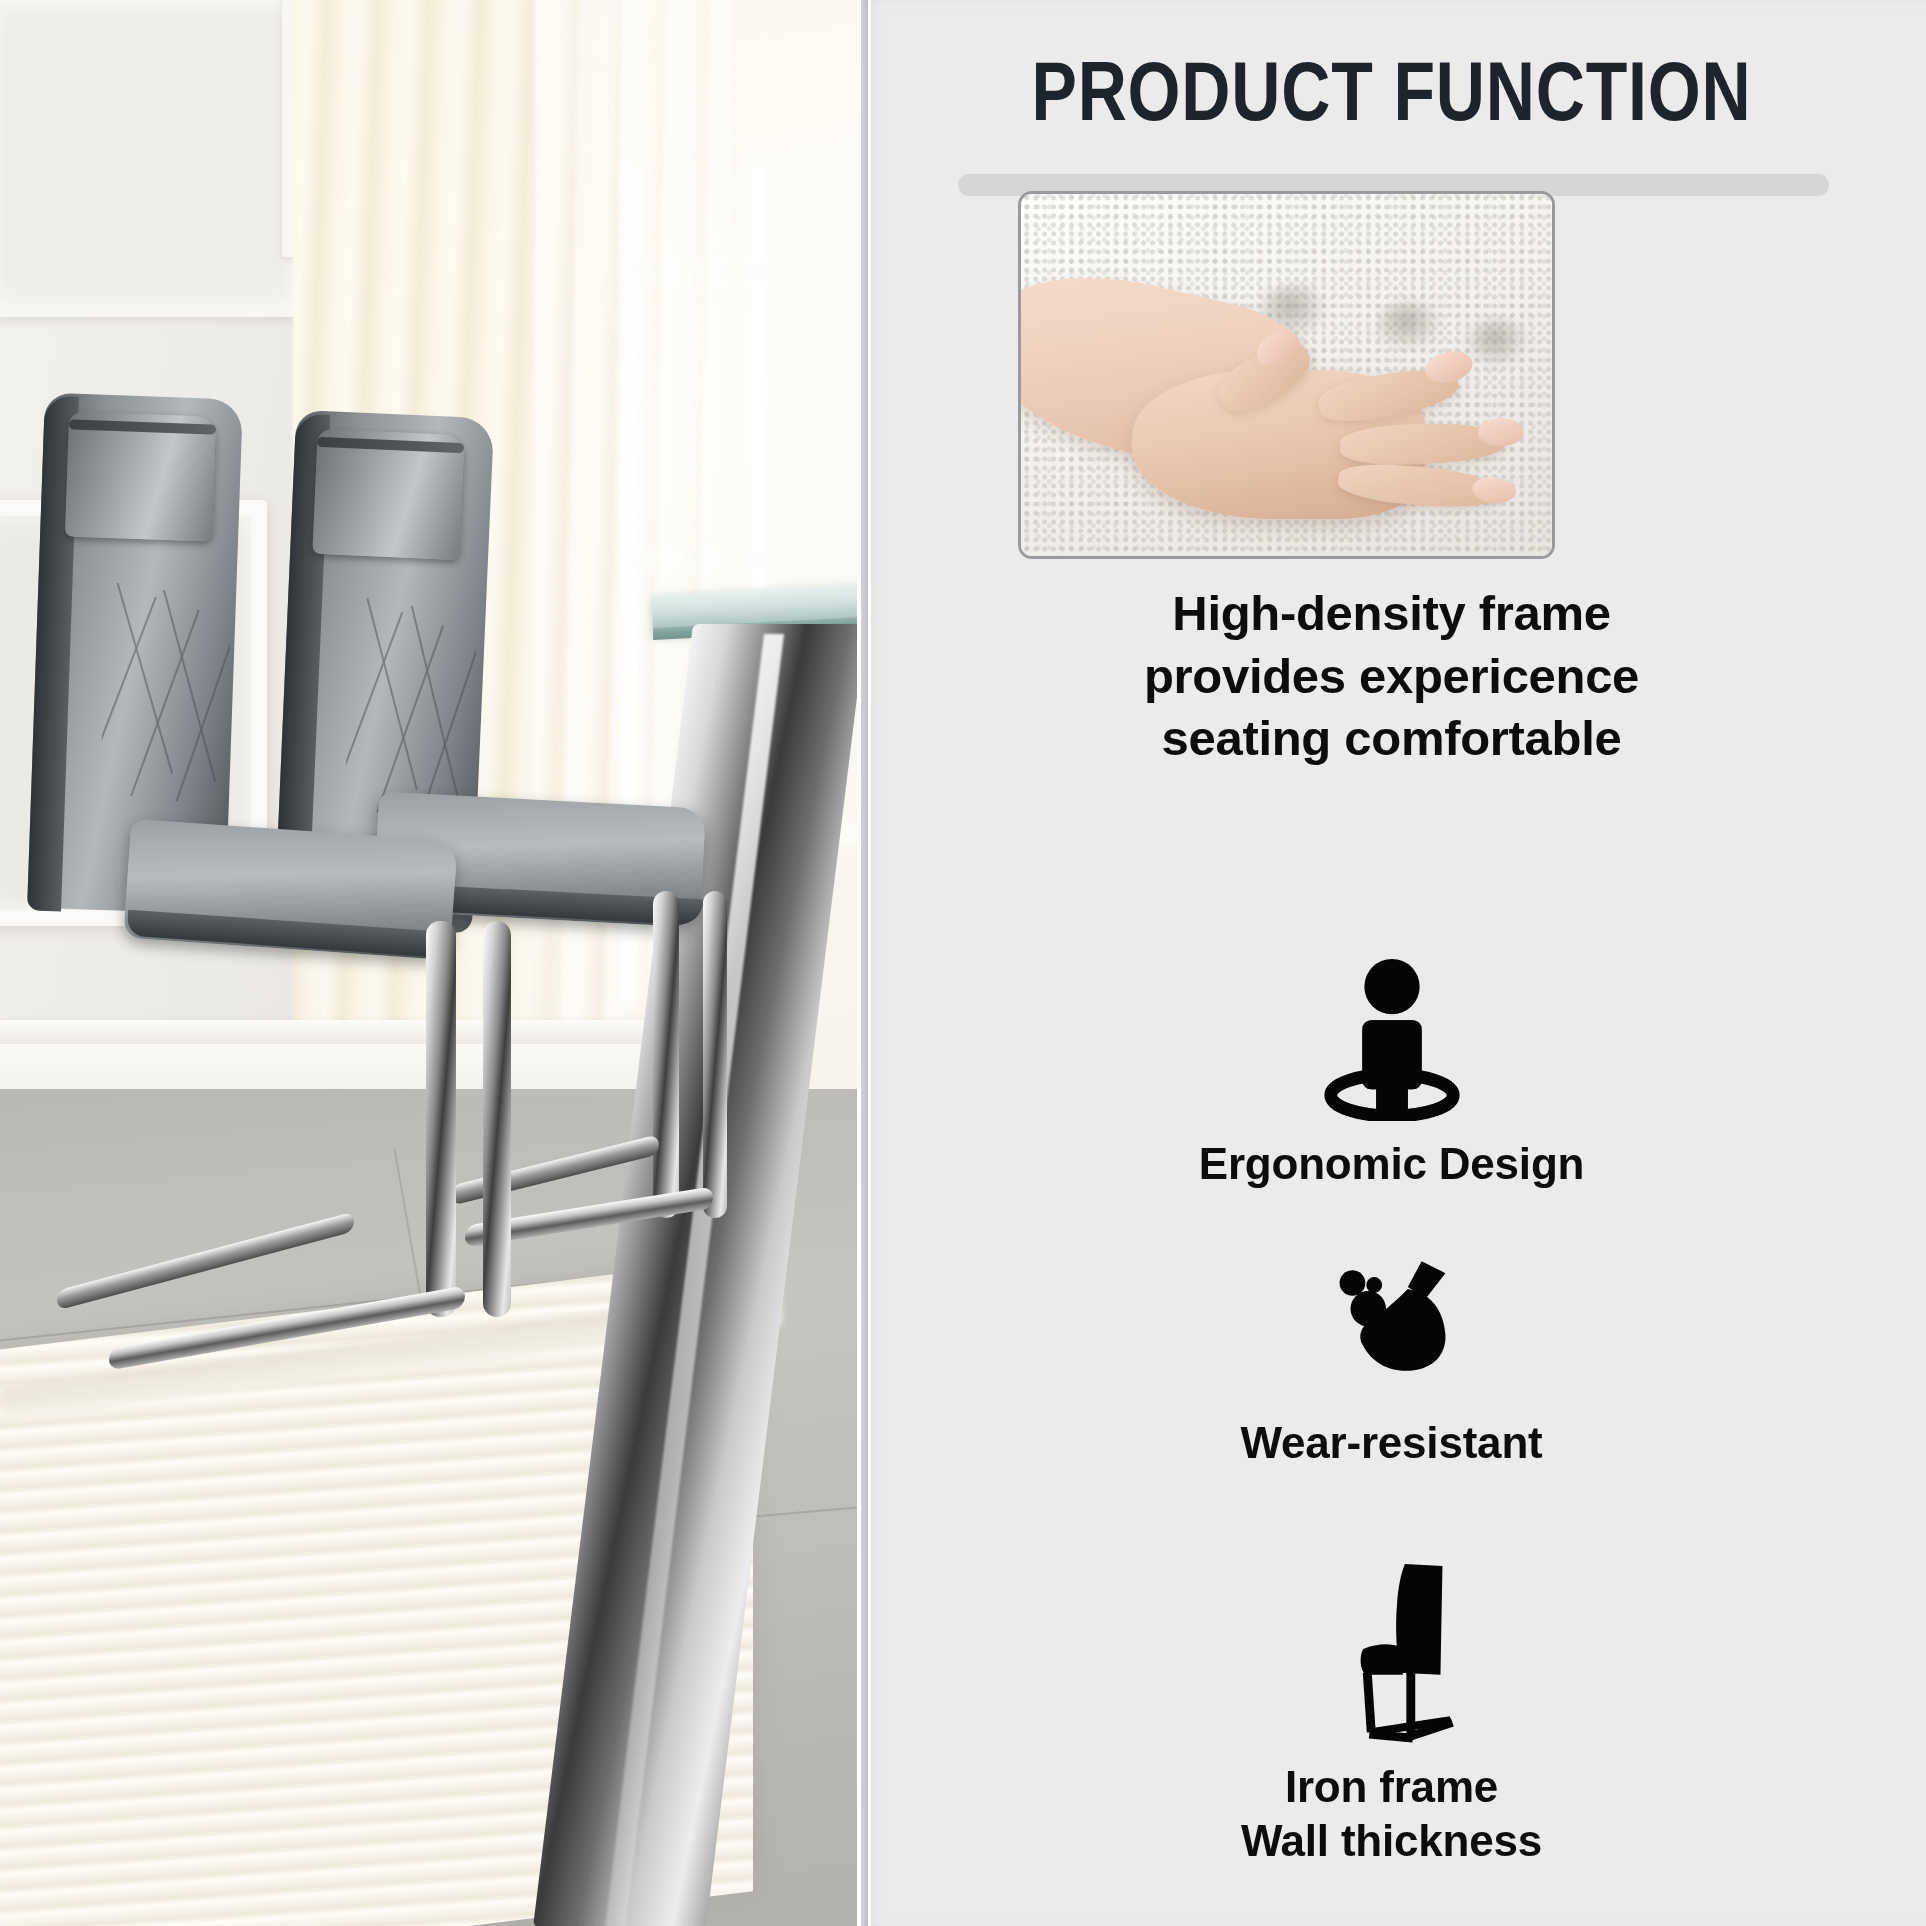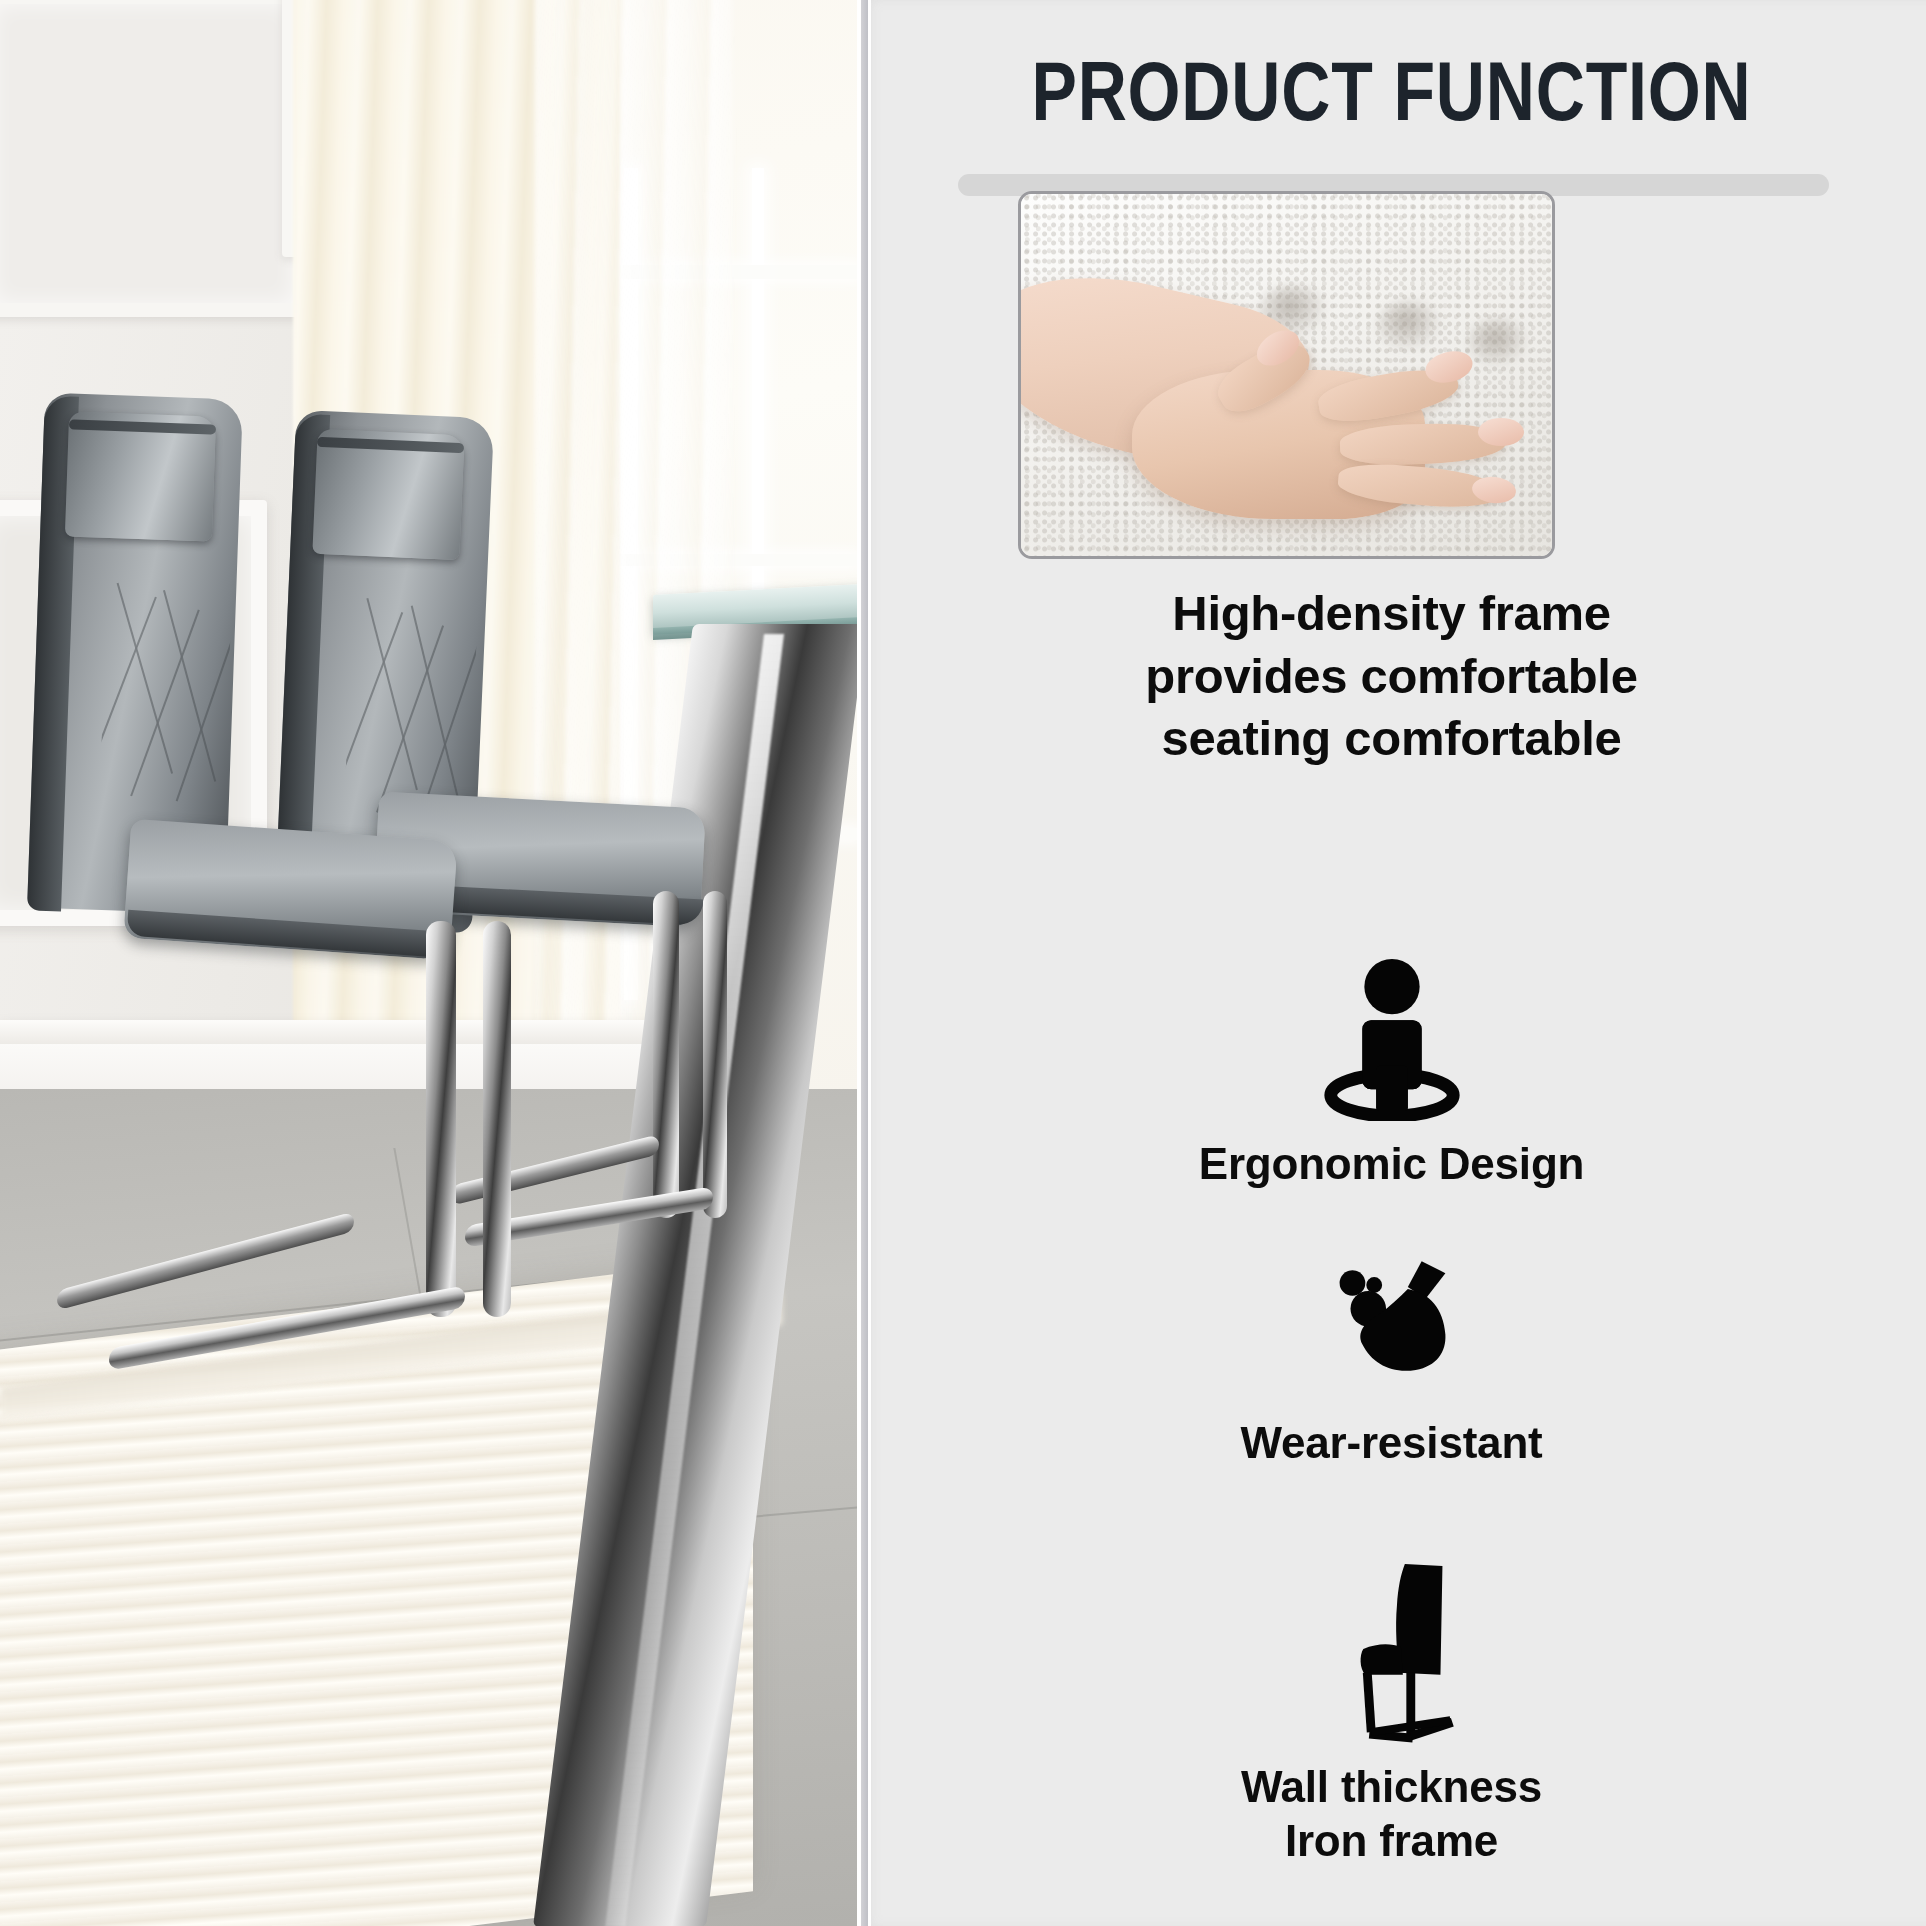--- a/index.html
+++ b/index.html
@@ -389,21 +389,21 @@
       <div class="finger" style="left:297px;top:180px;width:141px;height:42px;transform:rotate(-10deg);"></div>
       <div class="nail" style="left:404px;top:158px;width:48px;height:30px;transform:rotate(-14deg);"></div>
       <div class="finger" style="left:319px;top:230px;width:166px;height:40px;transform:rotate(-2deg);"></div>
       <div class="nail" style="left:457px;top:224px;width:46px;height:28px;"></div>
       <div class="finger" style="left:317px;top:273px;width:164px;height:38px;transform:rotate(5deg);"></div>
       <div class="nail" style="left:451px;top:283px;width:44px;height:26px;transform:rotate(6deg);"></div>
     </div>
 
     <div class="headline">
       <div>High-density frame</div>
-      <div>provides comfortable</div>
+      <div>provides expericence</div>
       <div>seating comfortable</div>
     </div>
 
     <div class="feature f-ergo">
       <div class="feature-icon">
         <svg width="158" height="166" viewBox="0 0 160 168">
           <circle cx="80" cy="32" r="28" fill="#050505"></circle>
           <rect x="50" y="66" width="60" height="70" rx="9" fill="#050505"></rect>
           <rect x="64" y="112" width="32" height="46" rx="4" fill="#050505"></rect>
           <ellipse cx="80" cy="142" rx="62" ry="21" fill="none" stroke="#050505" stroke-width="13"></ellipse>
@@ -438,20 +438,20 @@
           <path d="M104 6 L142 8 L140 118 L98 116 C96 96 94 70 96 48 C97 30 100 16 104 6 Z" fill="#050505"></path>
           <path d="M62 92 C76 86 90 86 100 90 L102 118 L64 118 C58 112 58 98 62 92 Z" fill="#050505"></path>
           <path d="M66 116 L70 176" stroke="#050505" stroke-width="9" fill="none"></path>
           <path d="M110 116 L110 180" stroke="#050505" stroke-width="9" fill="none"></path>
           <path d="M68 178 L112 182" stroke="#050505" stroke-width="9" fill="none"></path>
           <path d="M110 180 L152 166" stroke="#050505" stroke-width="9" fill="none"></path>
           <path d="M70 176 L150 164" stroke="#050505" stroke-width="8" fill="none"></path>
         </svg>
       </div>
       <div class="feature-label">
+        <div>Iron frame</div>
         <div>Wall thickness</div>
-        <div>Iron frame</div>
       </div>
     </div>
 
   </div>
 </div>
 
 
 </body></html>

